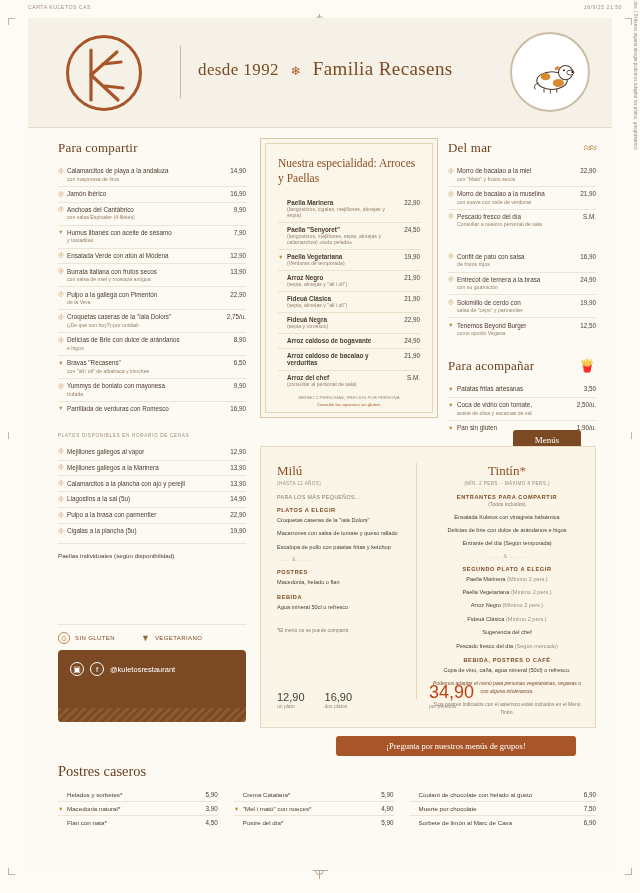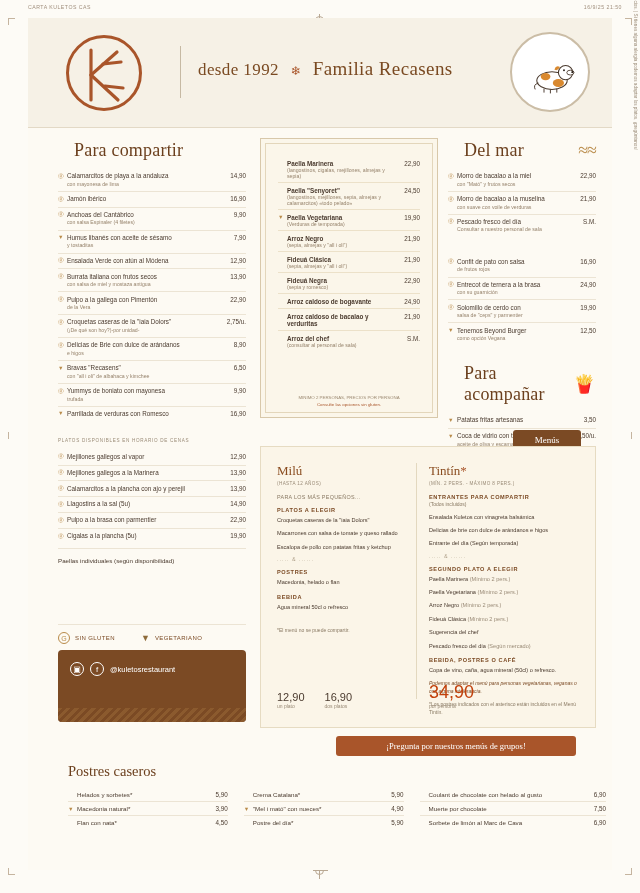--- a/index.html
+++ b/index.html
@@ -83,22 +83,22 @@
   
   .col-left {
     position:absolute; left: 30px; top: 122px; width: 188px;
   }
   .col-right {
     position:absolute; left: 420px; top: 122px; width: 148px;
   }
 
   .sec-title {
     font-family: "Liberation Serif", serif;
-    font-size: 18px; color: #6b3f1d; font-weight: normal;
-    margin: 0 0 8px 16px; letter-spacing: .2px;
+    font-size: 13px; color: #6b3f1d; font-weight: normal;
+    margin: 0 0 8px 0; letter-spacing: .2px;
   }
   .sec-title.with-icon { display:flex; align-items:center; justify-content:space-between; }
   .sec-sub {
     font-size: 4.6px; color:#9a8b77; letter-spacing: .7px;
     margin: -6px 0 7px 0; text-transform: uppercase;
   }
 
   ul.items { list-style:none; margin:0; padding:0; }
   ul.items li {
     display:flex; align-items:flex-start;
@@ -152,21 +152,21 @@
     background:#7b4a24; color:#fff; border-radius: 3px;
     font-family:"Liberation Serif", serif; font-size: 9px;
     display:flex; align-items:center; justify-content:center;
   }
   .menus-panel {
     position:absolute; left: 232px; top: 428px; width: 336px; height: 282px;
     background: #fbf5e8; border:1px solid #e6dbc2;
   }
   .mp-col { position:absolute; top: 16px; }
   .mp-col.a { left: 16px; width: 128px; }
-  .mp-col.b { left: 168px; width: 156px; }
+  .mp-col.b { left: 168px; width: 156px; text-align: center; }
   .mp-div {
     position:absolute; left: 155px; top: 16px; width:1px; height: 236px;
     background:#e3d8bf;
   }
   .mp-title {
     font-family:"Liberation Serif", serif; font-size: 13px; color:#8a4c1f;
     margin: 0 0 2px 0; font-weight: normal;
   }
   .mp-title .star { color:#a9552a; }
   .mp-sub { font-size: 4.6px; color:#9a8b77; letter-spacing:.4px; margin-bottom: 8px; }
@@ -208,21 +208,21 @@
   }
   .social .handle { font-size: 7.5px; }
   .social .web { padding: 10px 12px 0 12px; font-size: 8px; font-weight: bold; }
   .social-pattern {
     position:absolute; left:0; right:0; bottom:0; height: 14px;
     background: repeating-linear-gradient(135deg,#8b5a2e 0 3px,#7b4a24 3px 6px);
   }
 
   
   .postres {
-    position:absolute; left: 40px; top: 745px; width: 538px;
+    position:absolute; left: 30px; top: 745px; width: 538px;
   }
   .postres h2 {
     font-family:"Liberation Serif", serif; font-size: 14.5px; color:#6b3f1d;
     font-weight:normal; margin:0 0 8px 0;
   }
   .postres-cols { display:flex; gap: 16px; }
   .pc { width: 168px; }
   .pc ul { list-style:none; margin:0; padding:0; }
   .pc ul li {
     display:flex; font-size: 6.2px; padding: 3px 0;
@@ -392,20 +392,21 @@
             <span class="mark">Ⓡ</span>
             <span class="nm">Cigalas a la plancha (5u)</span>
             <span class="pr">19,90</span>
           </li>
       </ul>
       <div style="font-size:6.2px; padding-top:8px; border-top:1px solid #ece4d4; margin-top:4px;">Paellas individuales (según disponibilidad)</div>
     </div>
 
     <div class="spec">
       <div class="spec-inner">
+        <h3>Nuestra especialidad: Arroces y Paellas</h3>
         <ul>
           <li>
               <span class="mark"></span>
               <span class="nm"><b>Paella Marinera</b><span class="sub">(langostinos, cigalas, mejillones, almejas y sepia)</span></span>
               <span class="pr">22,90</span>
             </li>
           <li>
               <span class="mark"></span>
               <span class="nm"><b>Paella "Senyoret"</b><span class="sub">(langostinos, mejillones, sepia, almejas y calamarcitos) «todo pelado»</span></span>
               <span class="pr">24,50</span>

